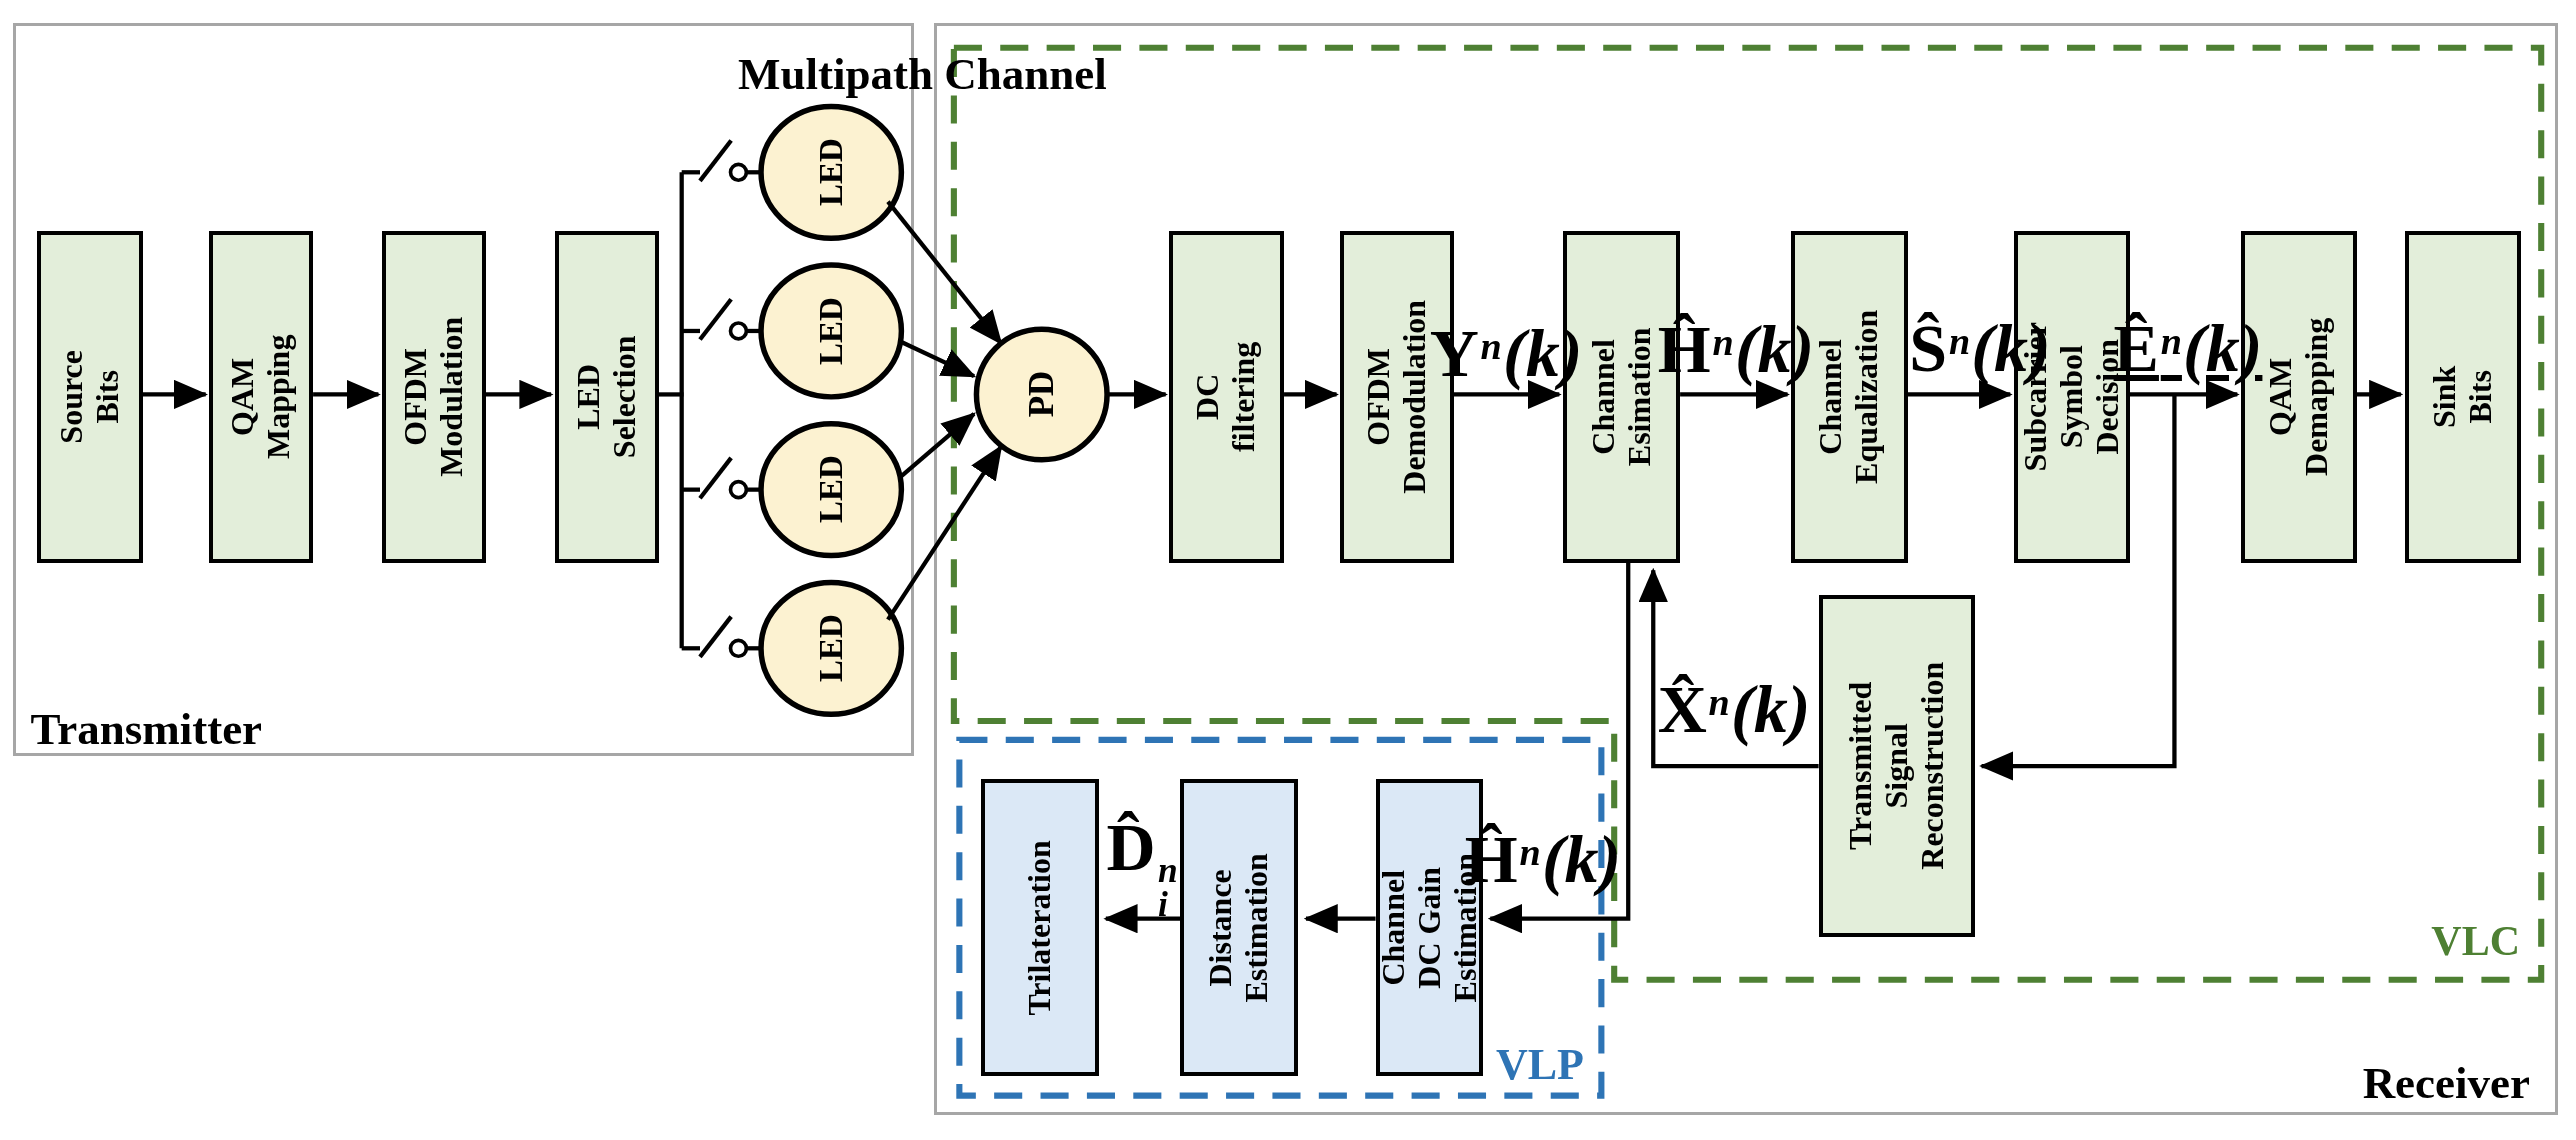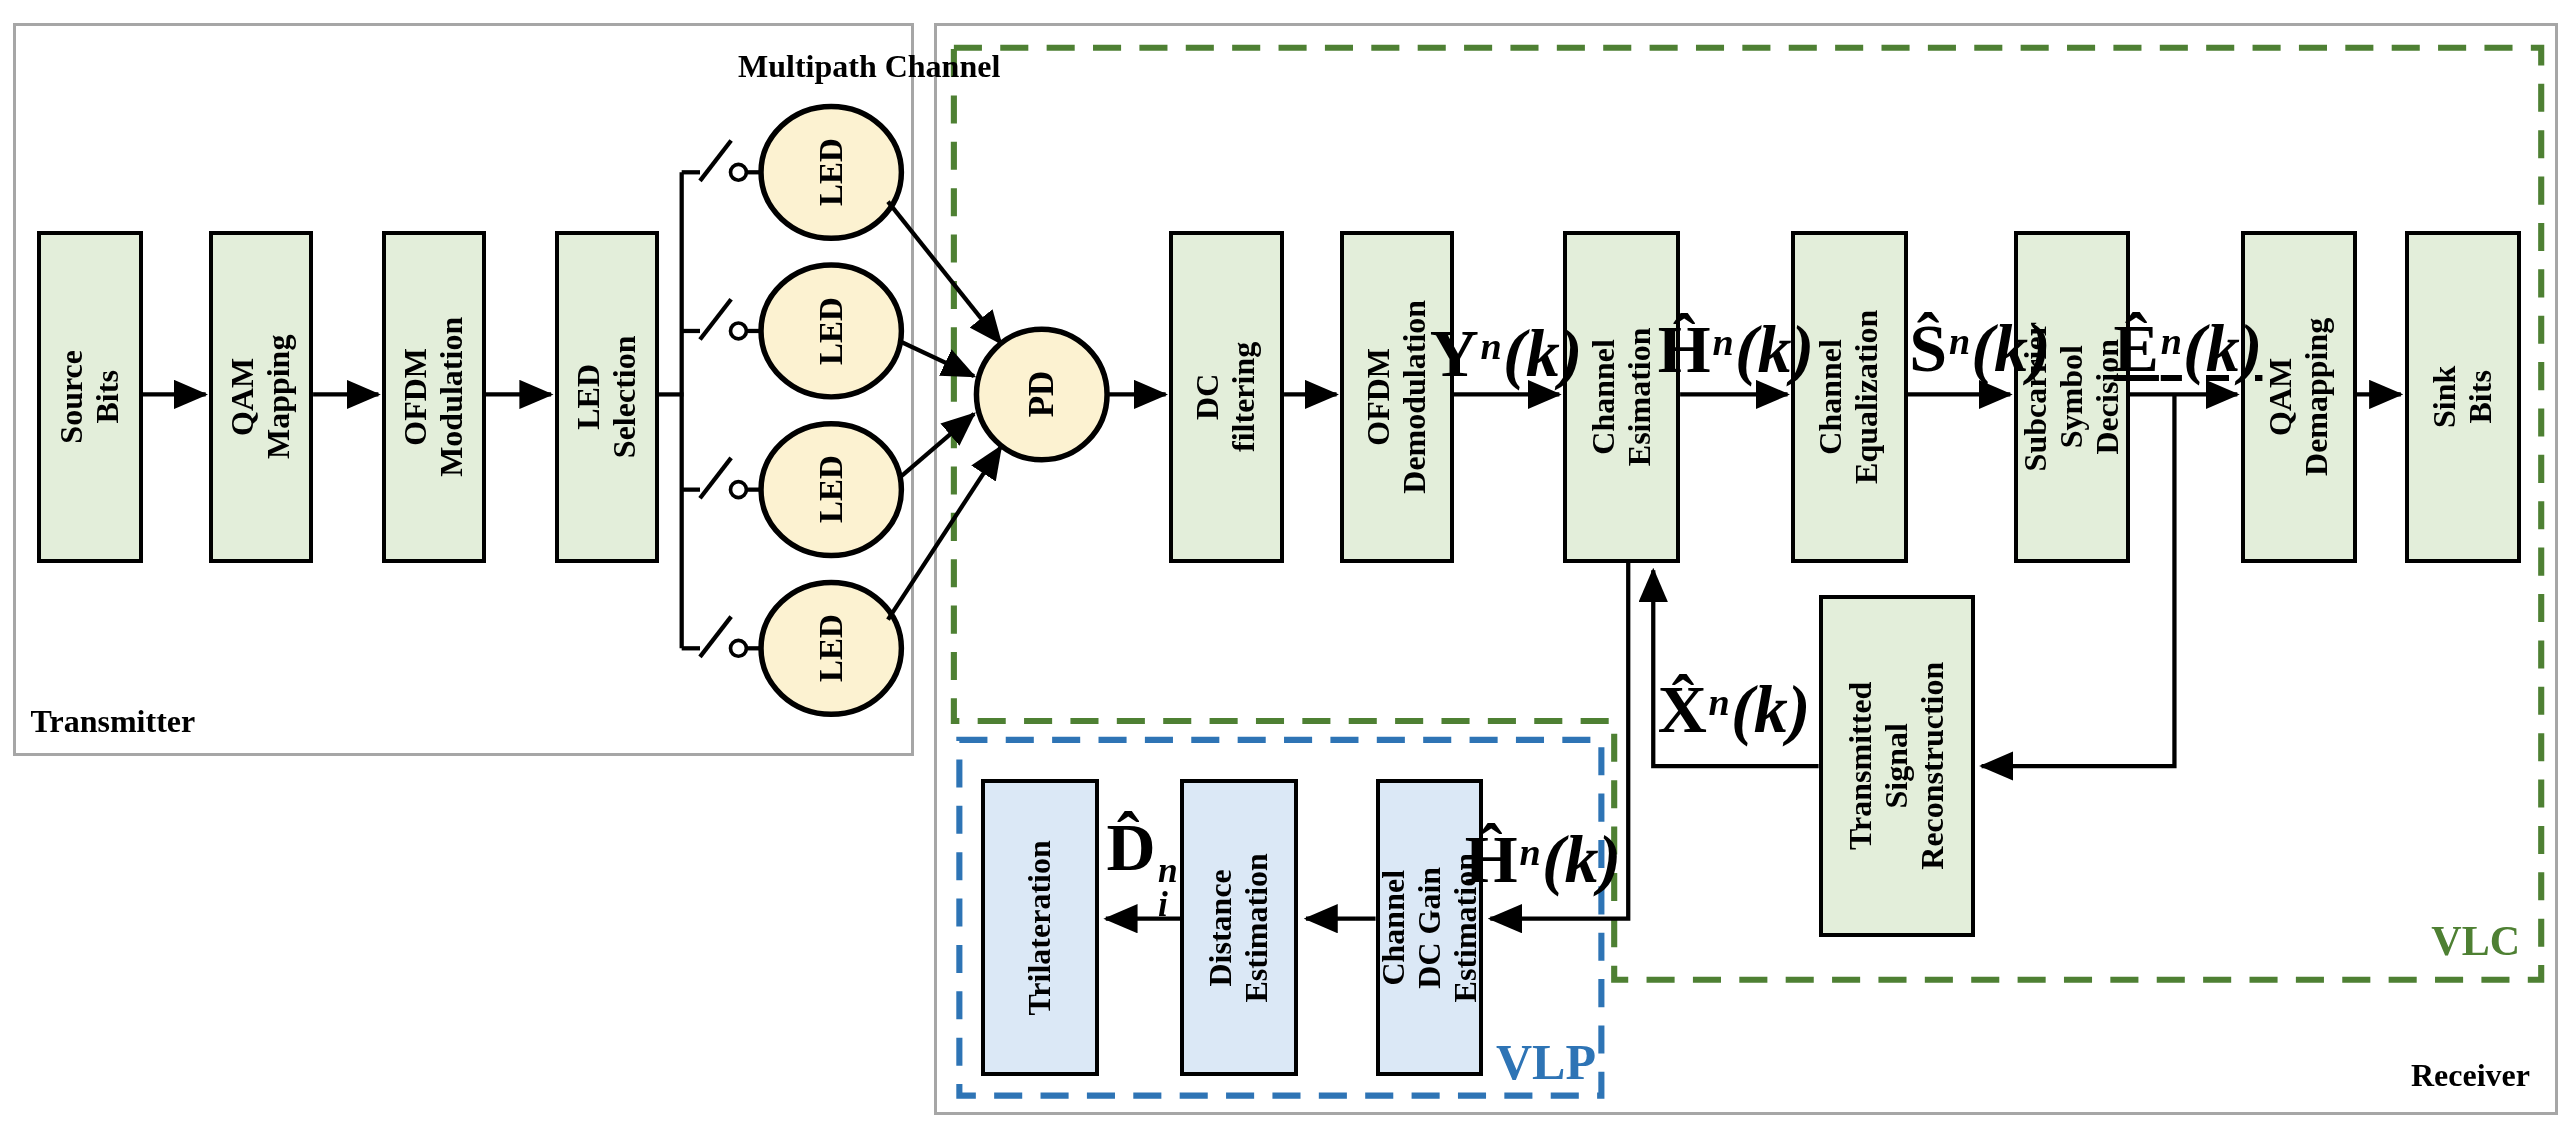--- a/index.html
+++ b/index.html
@@ -12,32 +12,32 @@
   .stage svg{position:absolute;left:0;top:0;z-index:2;}
   .graybox{position:absolute;border:3.7px solid var(--box-gray);background:transparent;z-index:1;}
   .block{position:absolute;display:flex;align-items:center;justify-content:center;
          border:4.9px solid #000;box-sizing:border-box;z-index:3;}
   .block.green{background:var(--block-green);}
   .block.blue{background:var(--block-blue);}
   .vlabel{transform:rotate(-90deg);white-space:pre-line;text-align:center;
           font-weight:bold;font-size:32px;line-height:1.12;display:inline-block;width:max-content;}
   .devlabel{position:absolute;z-index:4;transform:translate(-50%,-50%) rotate(-90deg);
             font-weight:bold;font-size:33px;}
-  .seclabel{position:absolute;z-index:5;font-weight:bold;font-size:32px;white-space:nowrap;}
+  .seclabel{position:absolute;z-index:5;font-weight:bold;font-size:45px;white-space:nowrap;}
   .sig{position:absolute;z-index:5;transform:translate(-50%,-50%);font-weight:bold;
        font-size:68px;white-space:nowrap;line-height:1;}
   .sig sup{font-size:0.56em;font-style:italic;font-weight:bold;vertical-align:0.45em;
            margin-left:1.8px;margin-right:1.2px;}
   .sig .arg{font-style:italic;}
   .sig .dstack{display:inline-flex;flex-direction:column;font-size:0.52em;font-style:italic;
                line-height:0.95;vertical-align:-0.35em;margin-left:2.4px;}
   .df{position:absolute;z-index:5;transform:translate(-50%,-50%);text-align:center;
       font-weight:bold;font-size:38px;line-height:1.3;white-space:pre-line;}
   .tag-vlc{color:var(--vlc-green);font-size:42px;}
-  .tag-vlp{color:var(--vlp-blue);font-size:50px;}
+  .tag-vlp{color:var(--vlp-blue);font-size:44px;margin-top:6px;}
   
   .wire{stroke:var(--line-black);stroke-width:7;fill:none;}
   .dash-green{stroke:var(--vlc-green);stroke-width:10;fill:none;stroke-dasharray:46 30;}
   .dash-blue{stroke:var(--vlp-blue);stroke-width:10;fill:none;stroke-dasharray:46 30;}
   .bulb{fill:var(--device-cream);stroke:#000;stroke-width:9;}
   .contact{fill:#fff;stroke:#000;stroke-width:6;}
   .arrhead{fill:var(--line-black);}
 </style>
 </head>
 <body>

